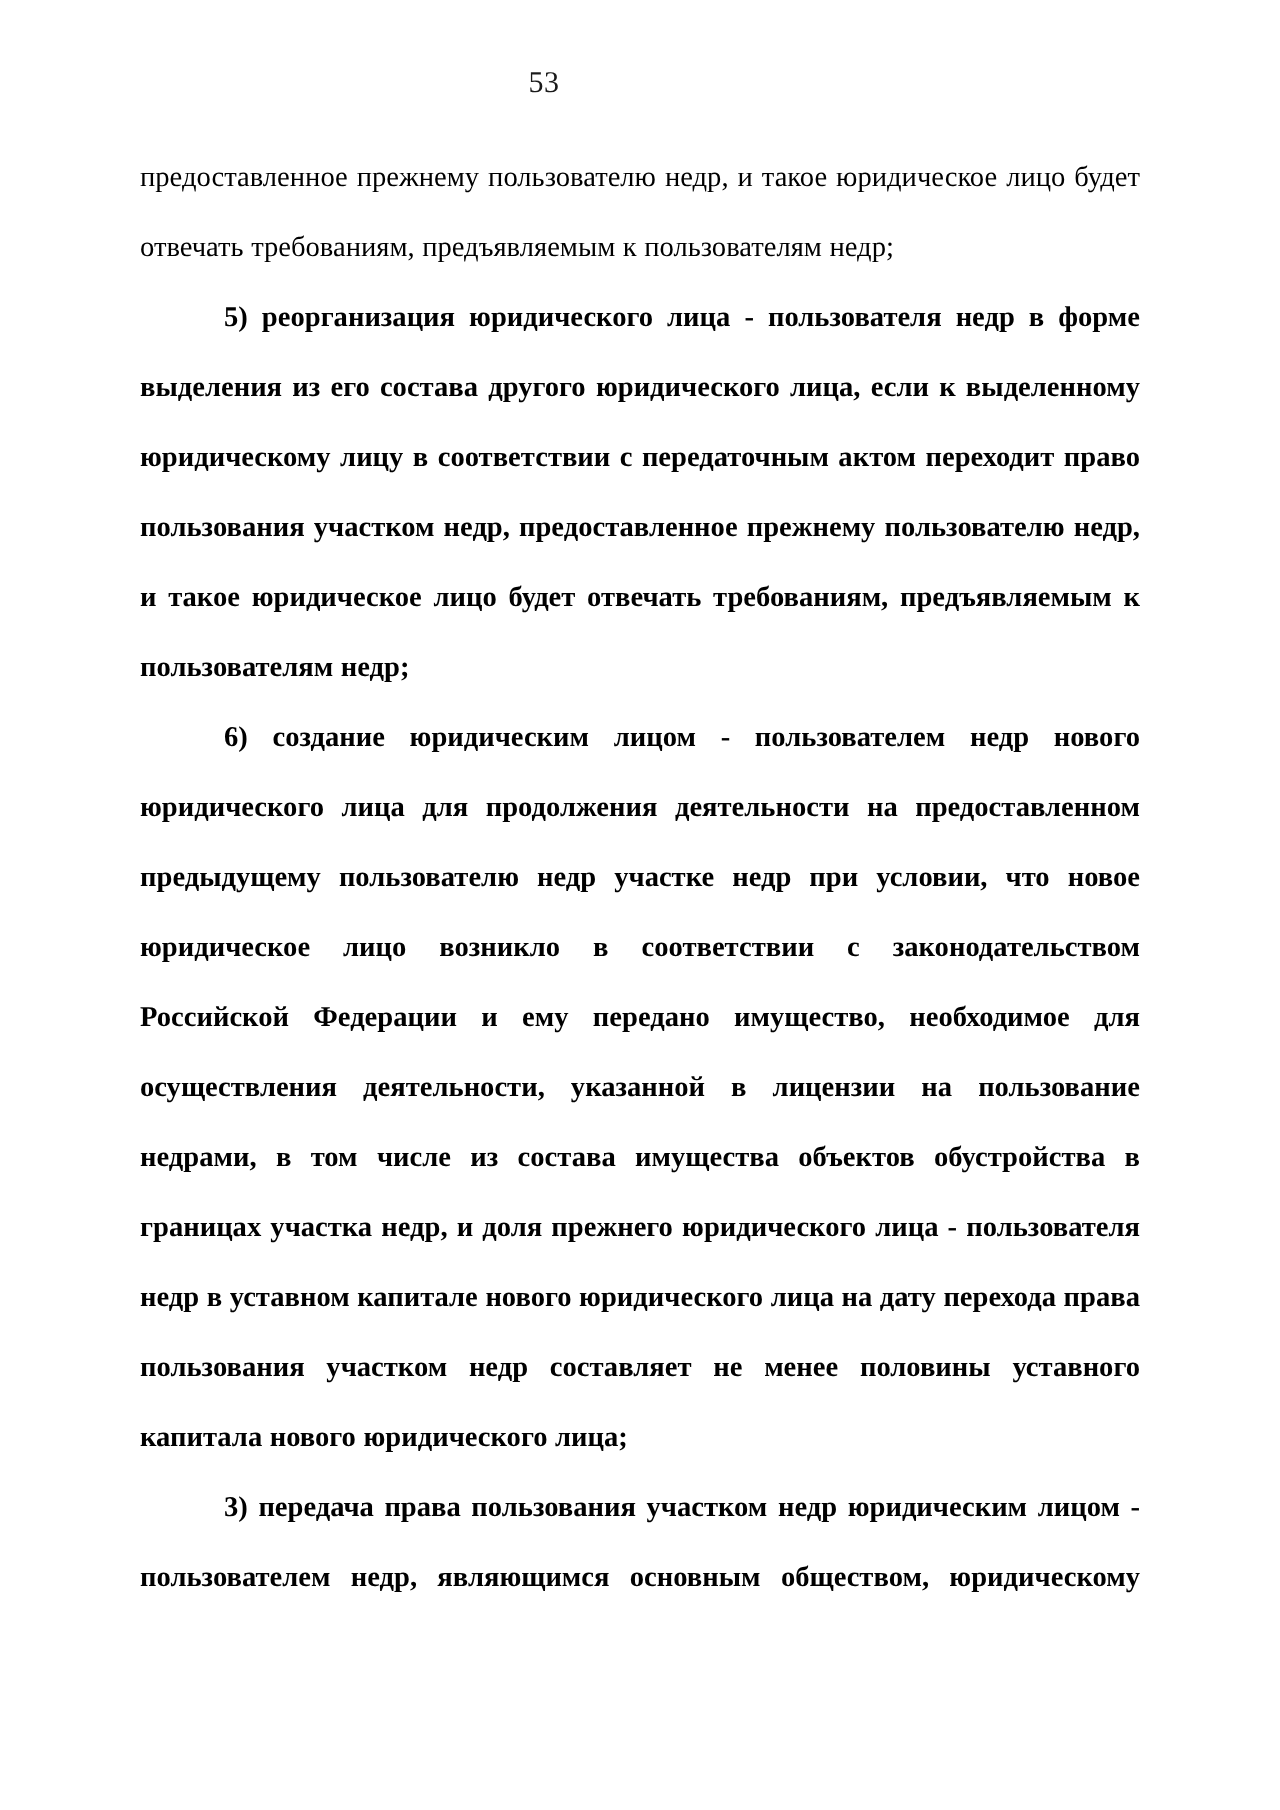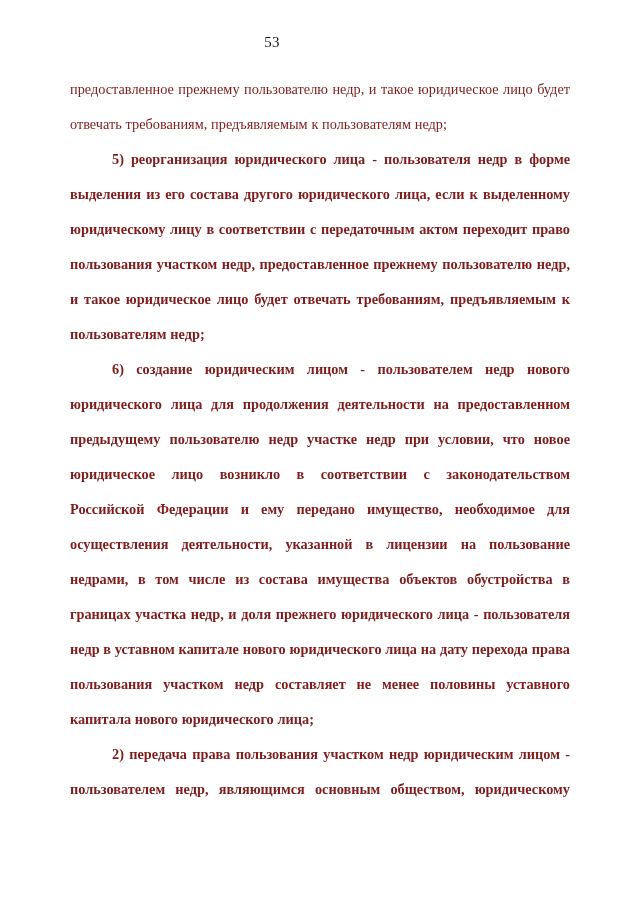--- a/index.html
+++ b/index.html
@@ -45,21 +45,21 @@
     width: 500px;
   }
 
   .para {
     margin: 0;
     font-size: 14.3px;
     line-height: 35px;
     text-align: justify;
     text-justify: inter-word;
     text-indent: 0;
-    color: #7f1d1d;
+    color: #000000;
     word-spacing: 0.2px;
   }
 
   
   .para.cont {
     text-indent: 0;
   }
 
   
   .para.indent {
@@ -93,17 +93,17 @@
   <div class="folio">53</div>
 
   <div class="text-block">
 
     <p class="para cont nostretch">предоставленное прежнему пользователю недр, и такое юридическое лицо будет отвечать требованиям, предъявляемым к пользователям недр;</p>
 
     <p class="para indent nostretch">5) реорганизация юридического лица - пользователя недр в форме выделения из его состава другого юридического лица, если к выделенному юридическому лицу в соответствии с передаточным актом переходит право пользования участком недр, предоставленное прежнему пользователю недр, и такое юридическое лицо будет отвечать требованиям, предъявляемым к пользователям недр;</p>
 
     <p class="para indent nostretch">6) создание юридическим лицом - пользователем недр нового юридического лица для продолжения деятельности на предоставленном предыдущему пользователю недр участке недр при условии, что новое юридическое лицо возникло в соответствии с законодательством Российской Федерации и ему передано имущество, необходимое для осуществления деятельности, указанной в лицензии на пользование недрами, в том числе из состава имущества объектов обустройства в границах участка недр, и доля прежнего юридического лица - пользователя недр в уставном капитале нового юридического лица на дату перехода права пользования участком недр составляет не менее половины уставного капитала нового юридического лица;</p>
 
-    <p class="para indent full">2) передача права пользования участком недр юридическим лицом - пользователем недр, являющимся основным обществом, юридическому</p>
+    <p class="para indent full">3) передача права пользования участком недр юридическим лицом - пользователем недр, являющимся основным обществом, юридическому</p>
 
   </div>
 
 </div>
 
 </body></html>

